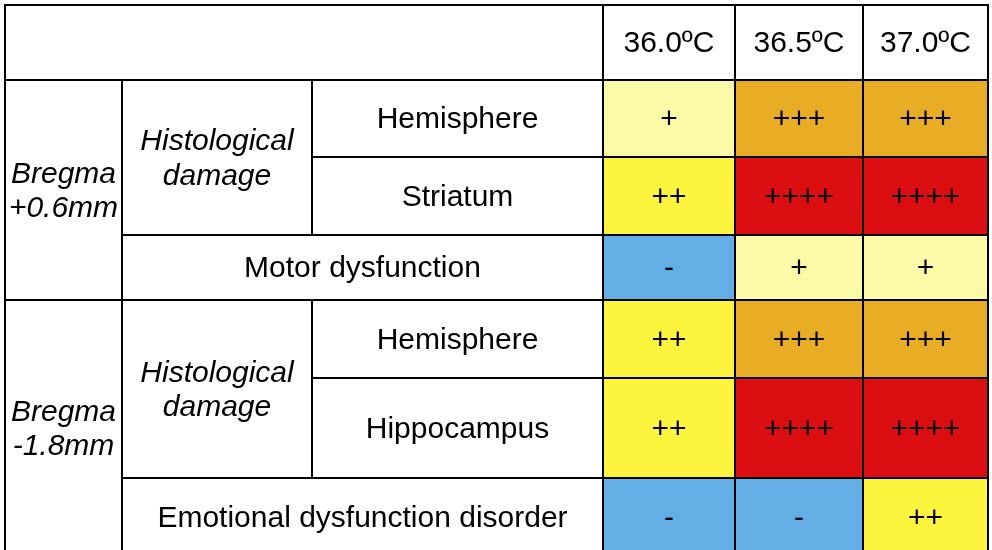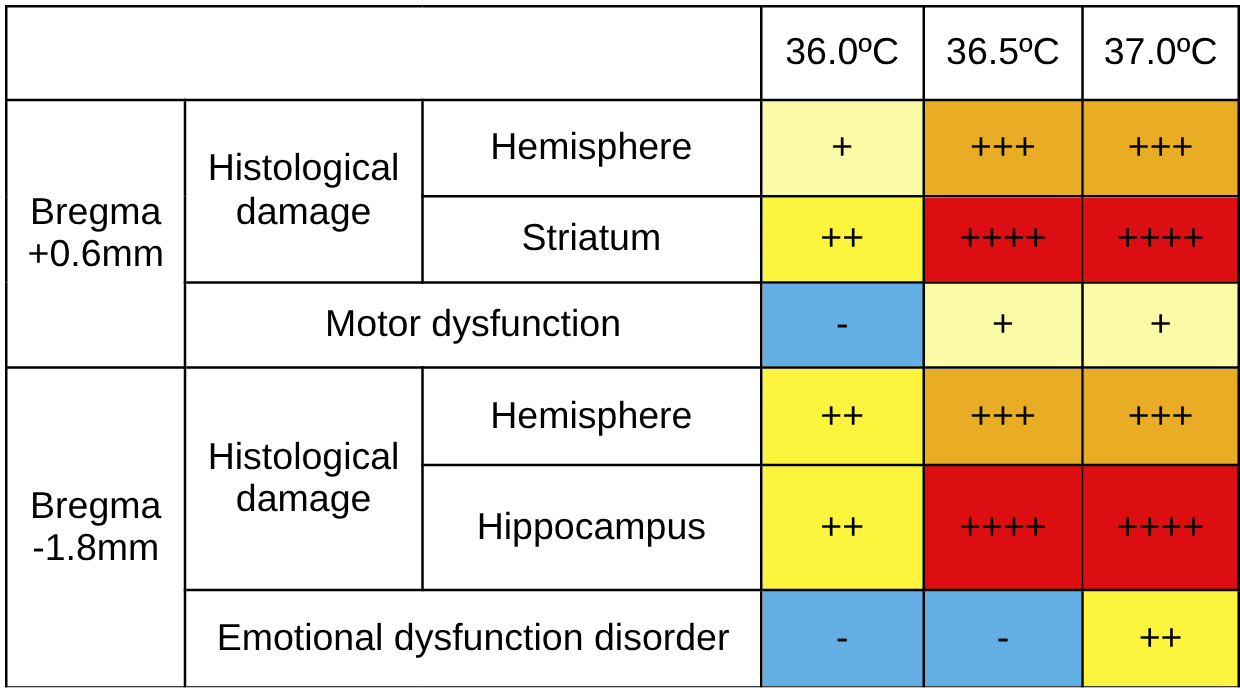--- a/index.html
+++ b/index.html
@@ -20,38 +20,39 @@
     position: absolute;
     left: 4px;
     top: 4px;
     border-collapse: collapse;
     table-layout: fixed;
   }
   table.severity td, table.severity th {
     border: 2px solid #000000;
     text-align: center;
     vertical-align: middle;
-    padding: 16px;
+    padding: 0;
     font-weight: normal;
     font-size: 30px;
     line-height: 1.15;
     overflow: hidden;
   }
   td.blank {
     border: none;
     background: #ffffff;
   }
   th.temp {
     background: #ffffff;
   }
   td.group, td.measure, td.region, td.behavior {
     background: #ffffff;
   }
   td.group, td.measure {
     white-space: pre-line;
+    font-style: italic;
   }
   td.val {
     font-weight: bold;
     font-size: 33px;
   }
 </style>
 </head>
 <body>
 
 <div class="canvas">
@@ -76,21 +77,21 @@
         <td class="group" rowspan="3">Bregma
 +0.6mm</td>
         <td class="measure" rowspan="2">Histological
 damage</td>
         <td class="region">Hemisphere</td>
         <td class="val" style="background-color: rgb(251, 250, 166);">+</td>
         <td class="val" style="background-color: rgb(233, 172, 37);">+++</td>
         <td class="val" style="background-color: rgb(233, 172, 37);">+++</td>
       </tr>
 
-      <tr style="height:58px">
+      <tr style="height:78px">
         <td class="region">Striatum</td>
         <td class="val" style="background-color: rgb(252, 244, 61);">++</td>
         <td class="val" style="background-color: rgb(221, 14, 18);">++++</td>
         <td class="val" style="background-color: rgb(221, 14, 18);">++++</td>
       </tr>
 
       <tr style="height:65px">
         <td class="behavior" colspan="2">Motor dysfunction</td>
         <td class="val" style="background-color: rgb(99, 174, 229);">-</td>
         <td class="val" style="background-color: rgb(251, 250, 166);">+</td>

